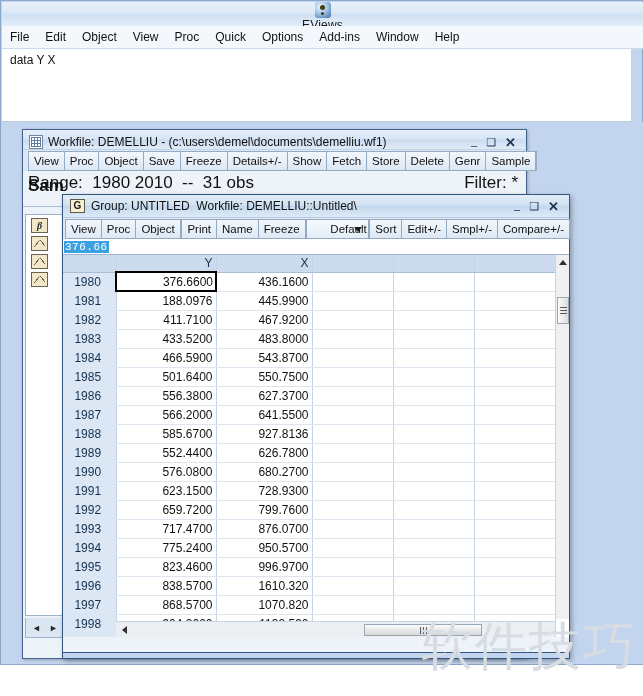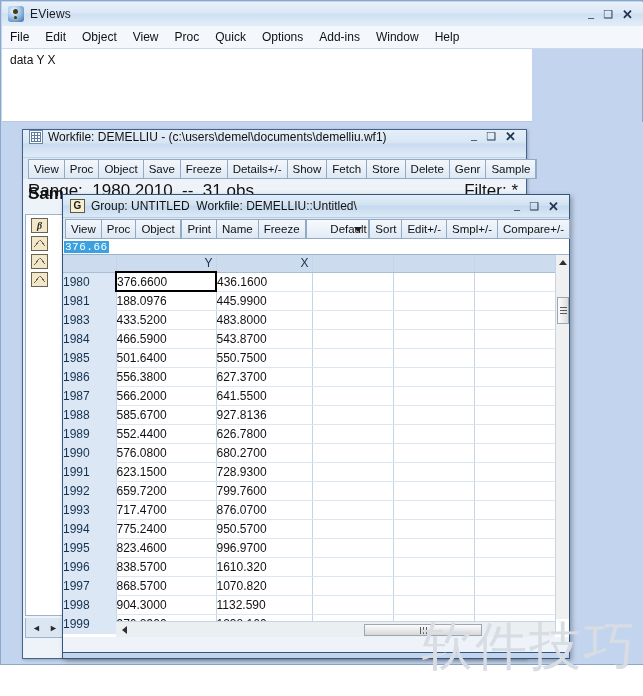--- a/index.html
+++ b/index.html
@@ -27,20 +27,21 @@
     box-sizing: border-box;
   }
   #app-titlebar {
     position: absolute;
     left: 1px; top: 1px;
     width: 641px; height: 24px;
     background: linear-gradient(to bottom, #e9f1fa 0%, #dbe8f6 45%, #cfe0f2 50%, #e2edf9 100%);
     display: flex;
     align-items: center;
     box-sizing: border-box;
+    flex-direction: column;
   }
   #app-icon {
     width: 16px; height: 16px;
     margin-left: 6px; margin-right: 6px;
     border-radius: 3px;
     background: radial-gradient(circle at 35% 30%, #f2f7fc 0%, #9fc5e8 45%, #3f6f9f 100%);
     position: relative;
     flex: 0 0 auto;
   }
   #app-icon:after {
@@ -88,21 +89,21 @@
   .menu-item {
     padding: 3px 8px;
     font-size: 12px;
     color: #111;
     cursor: default;
   }
 
   #app-command {
     position: absolute;
     left: 1px; top: 48px;
-    width: 530px; height: 73px;
+    width: 629px; height: 73px;
     background: #ffffff;
     border-bottom: 1px solid #b9cadd;
     box-sizing: border-box;
   }
   #command-line {
     padding: 4px 0 0 8px;
     font-size: 12px;
     color: #111;
     white-space: pre;
   }
@@ -118,24 +119,24 @@
   #workfile-window {
     position: absolute;
     left: 22px; top: 129px;
     width: 505px; height: 530px;
     background: #eef3fa;
     border: 1px solid #43638c;
     box-sizing: border-box;
     box-shadow: 1px 1px 3px rgba(0,0,0,0.25);
   }
   #workfile-titlebar {
-    height: 28px;
+    height: 20px;
     background: linear-gradient(to bottom, #e6eff9 0%, #d8e6f5 45%, #cbdcf0 52%, #dfebf8 100%);
     display: flex;
-    align-items: flex-start;
+    align-items: flex-end;
     border-bottom: 1px solid #c3d3e4;
     box-sizing: border-box;
   }
   #workfile-icon {
     width: 14px; height: 14px;
     margin: 0 5px 0 6px;
     background: #ffffff;
     border: 1px solid #6e87a5;
     box-sizing: border-box;
     position: relative;
@@ -367,24 +368,26 @@
     color: #16314f;
     height: 17px;
   }
   th.hdr-obs { width: 53px; background: #ccdcee; }
   th.hdr-y { width: 100px; background: #b9cee5; }
   th.hdr-x { width: 96px; }
   th.hdr-blank { width: 81px; }
   td.obs {
     width: 53px;
     background: #dbe7f4;
+    text-align: center;
     color: #16314f;
     border-right: 1px solid #9db3cb;
   }
   td.num {
+    text-align: right;
     color: #111;
     background: #ffffff;
   }
   td.ycol { width: 100px; }
   td.xcol { width: 96px; }
   td.blank { width: 81px; background: #ffffff; }
   tr.selrow td.ycol {
     border: 2px solid #000000;
     padding-right: 2px;
   }
@@ -632,20 +635,28 @@
           </tr>
           <tr>
             <td class="obs">1981</td>
             <td class="num ycol">188.0976</td>
             <td class="num xcol">445.9900</td>
             <td class="blank"></td>
             <td class="blank"></td>
             <td class="blank"></td>
           </tr>
           <tr>
+            <td class="obs">1982</td>
+            <td class="num ycol">411.7100</td>
+            <td class="num xcol">467.9200</td>
+            <td class="blank"></td>
+            <td class="blank"></td>
+            <td class="blank"></td>
+          </tr>
+          <tr>
             <td class="obs">1983</td>
             <td class="num ycol">433.5200</td>
             <td class="num xcol">483.8000</td>
             <td class="blank"></td>
             <td class="blank"></td>
             <td class="blank"></td>
           </tr>
           <tr>
             <td class="obs">1984</td>
             <td class="num ycol">466.5900</td>

